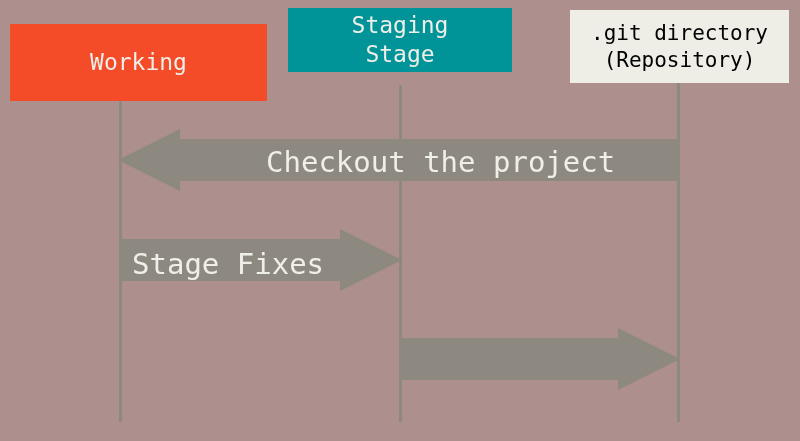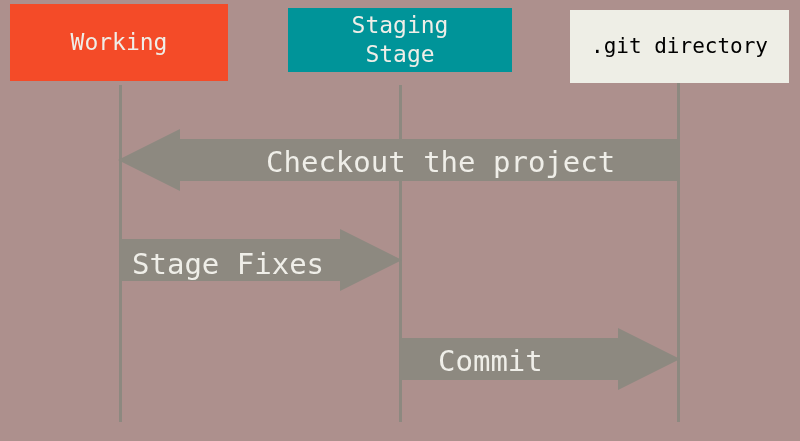--- a/index.html
+++ b/index.html
@@ -36,21 +36,21 @@
     flex-direction: column;
     align-items: center;
     justify-content: center;
     text-align: center;
     line-height: 1.28;
     font-size: 23px;
     letter-spacing: 0px;
     white-space: pre;
   }
   #box-working {
-    left: 10px; top: 4px; width: 218px; height: 77px;
+    left: 10px; top: 24px; width: 257px; height: 77px;
     background: #f44b28;
     color: #efeee8;
   }
   #box-staging {
     left: 288px; top: 8px; width: 224px; height: 64px;
     background: #009499;
     color: #efeee8;
   }
   #box-repo {
     left: 570px; top: 10px; width: 219px; height: 73px;
@@ -103,28 +103,28 @@
       <path d="M 283,32 L 221,1 L 221,11 L 0,11 L 0,53 L 221,53 L 221,63 Z" fill="#8d8980"></path>
     </svg>
   </div>
   <div class="arrow-label" id="label-stage">Stage Fixes</div>
 
   <div class="arrow" id="arrow-commit">
     <svg width="281" height="64" viewBox="0 0 281 64">
       <path d="M 281,32 L 219,1 L 219,11 L 0,11 L 0,53 L 219,53 L 219,63 Z" fill="#8d8980"></path>
     </svg>
   </div>
-  <div class="arrow-label" id="label-commit">Commit</div>
 
   <div class="actor-box" id="box-working">
     <span class="actor-line">Working</span>
   </div>
 
   <div class="actor-box" id="box-staging">
     <span class="actor-line">Staging</span>
     <span class="actor-line">Stage</span>
   </div>
 
   <div class="actor-box" id="box-repo">
     <span class="actor-line">.git directory</span>
+    <span class="actor-line">(Repository)</span>
   </div>
 
 </div>
 
 </body></html>

